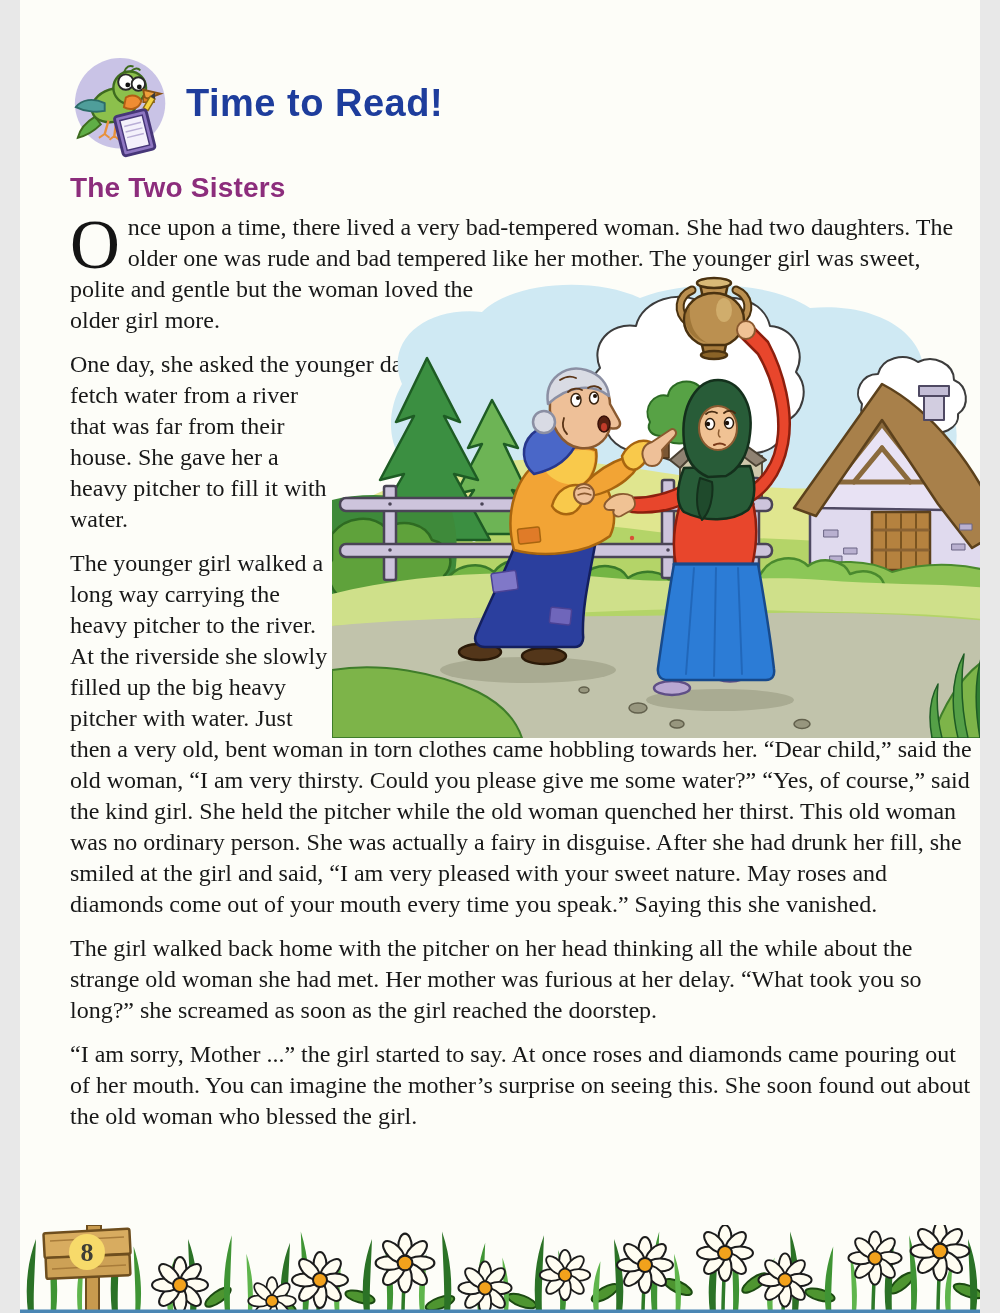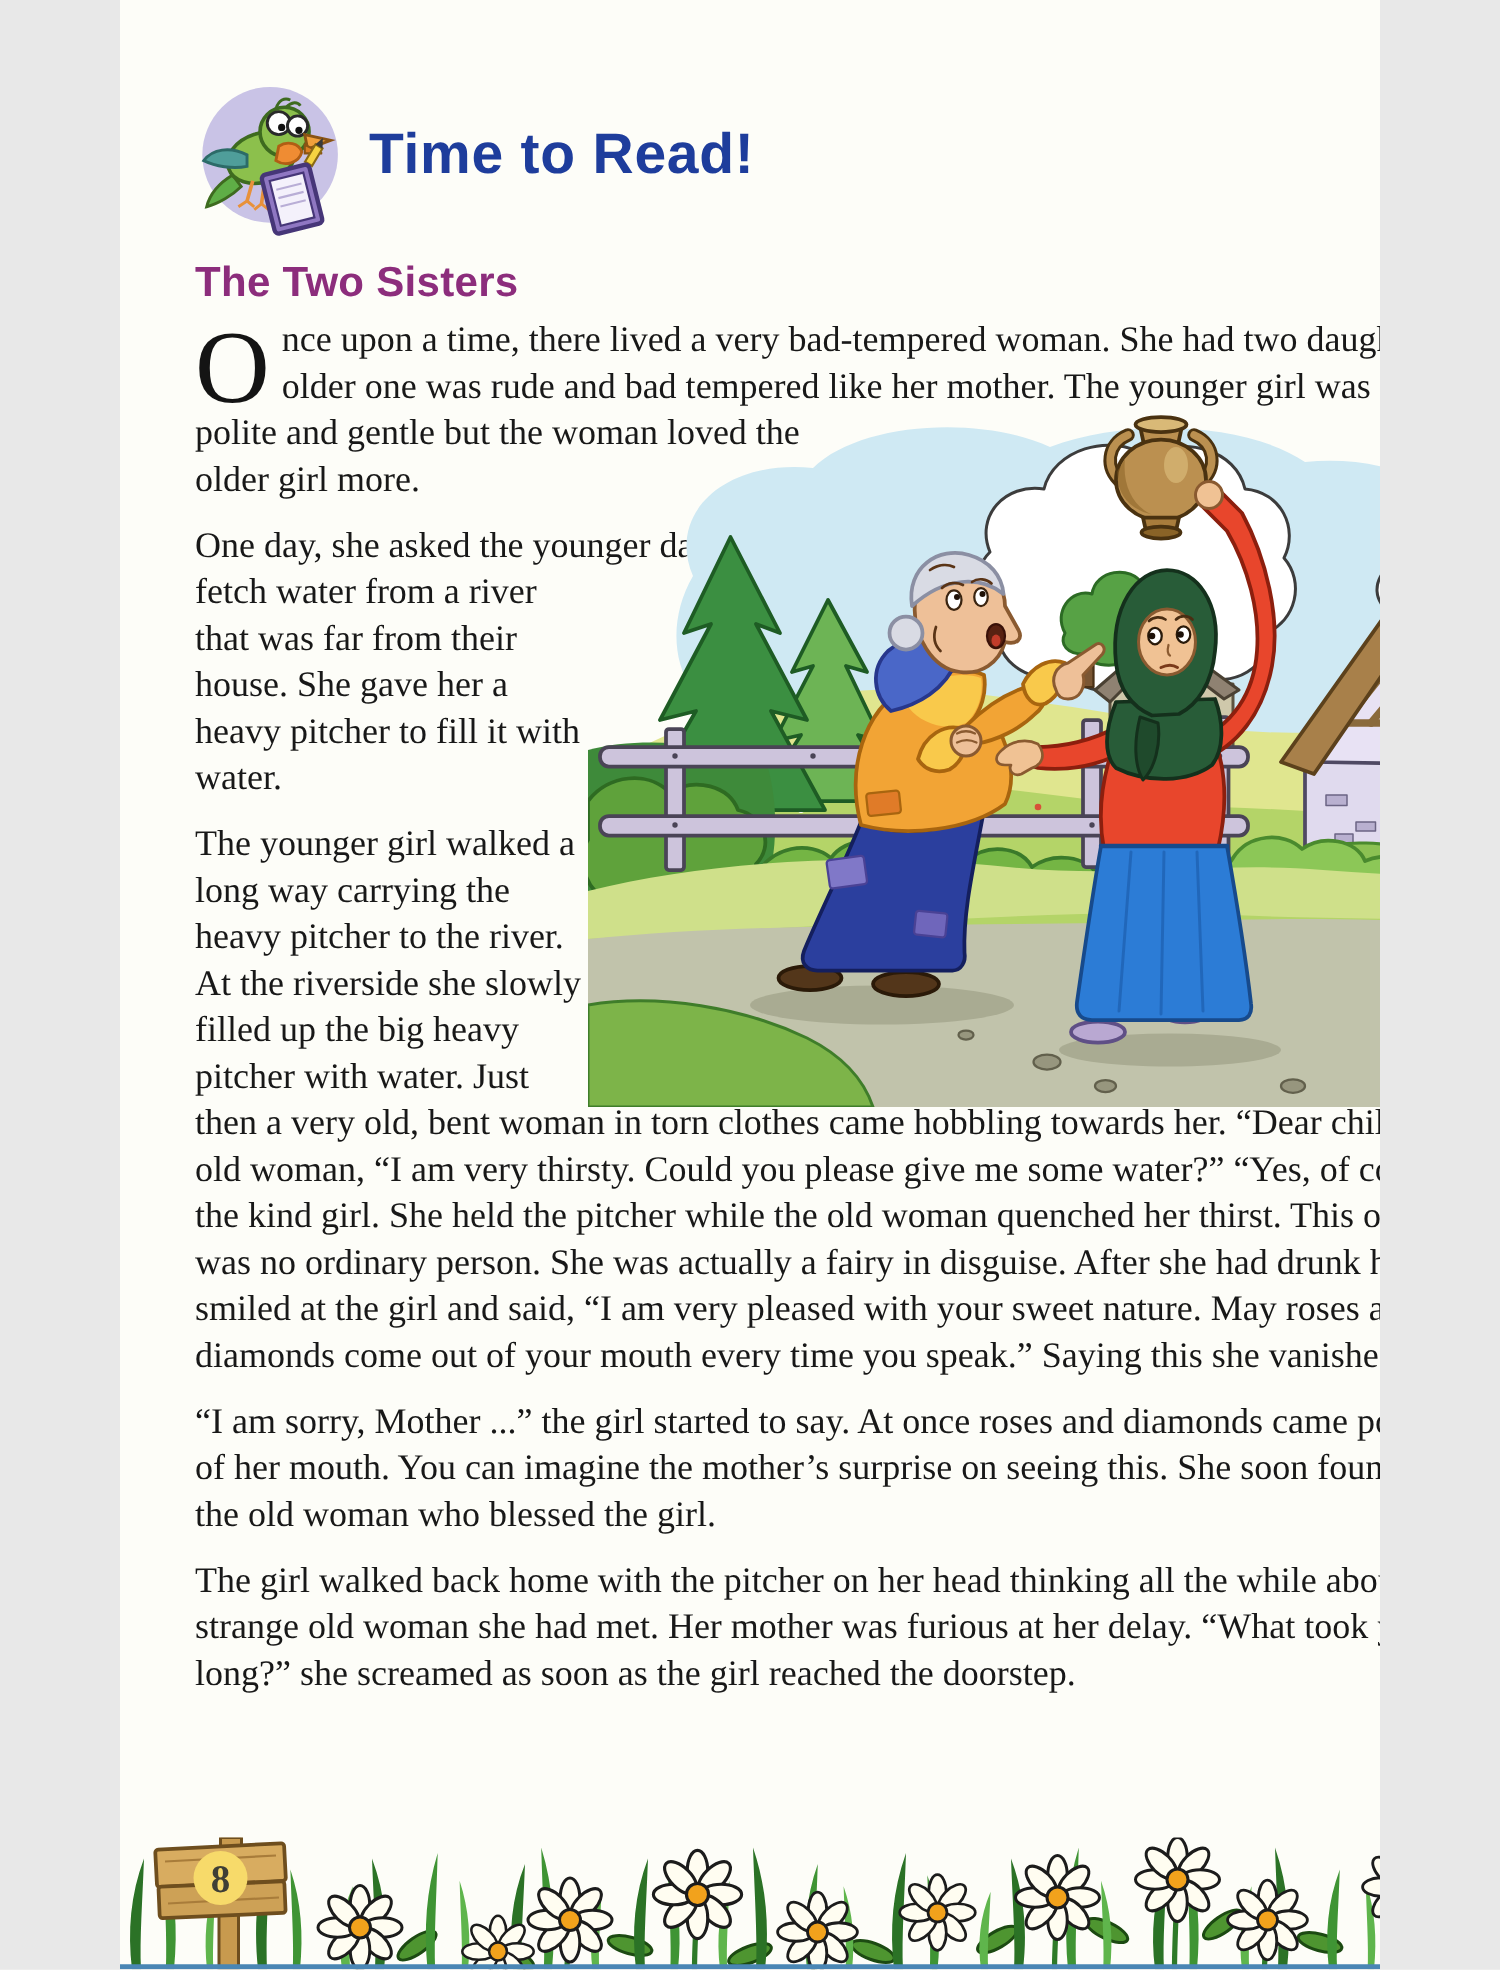--- a/index.html
+++ b/index.html
@@ -1,18 +1,18 @@
 <!DOCTYPE html>
 <html><head>
 <meta charset="utf-8">
 <style>
   html,body{margin:0;padding:0;background:#e8e8e8;}
   .page{
     position:relative;
-    width:840px;height:1313px;
+    width:960px;height:1313px;
     background:#fdfdf8;
     overflow:hidden;
     font-family:"Liberation Serif", serif;
     color:#181818;
     margin:0 auto;
   }
   
   .hdr{display:flex;align-items:flex-start;padding:54px 0 0 52px;}
   .badge{width:100px;height:110px;flex:0 0 auto;}
   .hdr h1{
@@ -90,22 +90,22 @@
     <h1>Time to Read!</h1>
   </div>
 
   <h2 class="story-title">The Two Sisters</h2>
 
   <div class="story">
     <div class="art-float"></div>
     <p><span class="dropcap">O</span>nce upon a time, there lived a very bad-tempered woman. She had two daughters. The older one was rude and bad tempered like her mother. The younger girl was sweet, polite and gentle but the woman loved the older girl more.</p>
     <p>One day, she asked the younger daughter to fetch water from a river that was far from their house. She gave her a heavy pitcher to fill it with water.</p>
     <p>The younger girl walked a long way carrying the heavy pitcher to the river. At the riverside she slowly filled up the big heavy pitcher with water. Just then a very old, bent woman in torn clothes came hobbling towards her. “Dear child,” said the old woman, “I am very thirsty. Could you please give me some water?” “Yes, of course,” said the kind girl. She held the pitcher while the old woman quenched her thirst. This old woman was no ordinary person. She was actually a fairy in disguise. After she had drunk her fill, she smiled at the girl and said, “I am very pleased with your sweet nature. May roses and diamonds come out of your mouth every time you speak.” Saying this she vanished.</p>
+    <p>The girl walked back home with the pitcher on her head thinking all the while about the strange old woman she had met. Her mother was furious at her delay. “What took you so long?” she screamed as soon as the girl reached the doorstep.</p>
     <p>“I am sorry, Mother ...” the girl started to say. At once roses and diamonds came pouring out of her mouth. You can imagine the mother’s surprise on seeing this. She soon found out about the old woman who blessed the girl.</p>
-    <p>The girl walked back home with the pitcher on her head thinking all the while about the strange old woman she had met. Her mother was furious at her delay. “What took you so long?” she screamed as soon as the girl reached the doorstep.</p>
   </div>
 
   <div class="illustration" aria-label="An old bent woman with grey hair, wearing a yellow-orange tunic and patched blue skirt, points while talking to a worried young girl in a red top, blue skirt and dark green headscarf who balances a clay pitcher on her head; behind them are a wooden fence, pine trees, bushes, a small cottage, a timbered barn and a village path.">
     <svg viewBox="0 0 688 466" width="688" height="466">
       <g stroke-linejoin="round" stroke-linecap="round">
 
         <path d="M96,208 C60,196 48,150 70,112 C52,70 92,34 150,40 C180,10 260,4 308,26 C360,6 440,10 478,36 C540,30 596,58 592,108 C632,130 636,186 600,214 C560,240 480,236 440,224 C380,244 280,244 220,228 C170,240 120,228 96,208 Z" fill="#cfe9f3"></path>
 
         <g fill="#ffffff" stroke="#3c3c3c" stroke-width="2">
           <path d="M320,180 C290,184 268,166 274,140 C258,134 254,110 268,96 C258,72 278,50 304,54 C310,28 348,16 372,32 C398,18 432,28 438,54 C462,56 474,80 464,100 C478,116 472,142 452,150 C456,172 430,188 406,178 C390,194 344,196 320,180 Z"></path>

